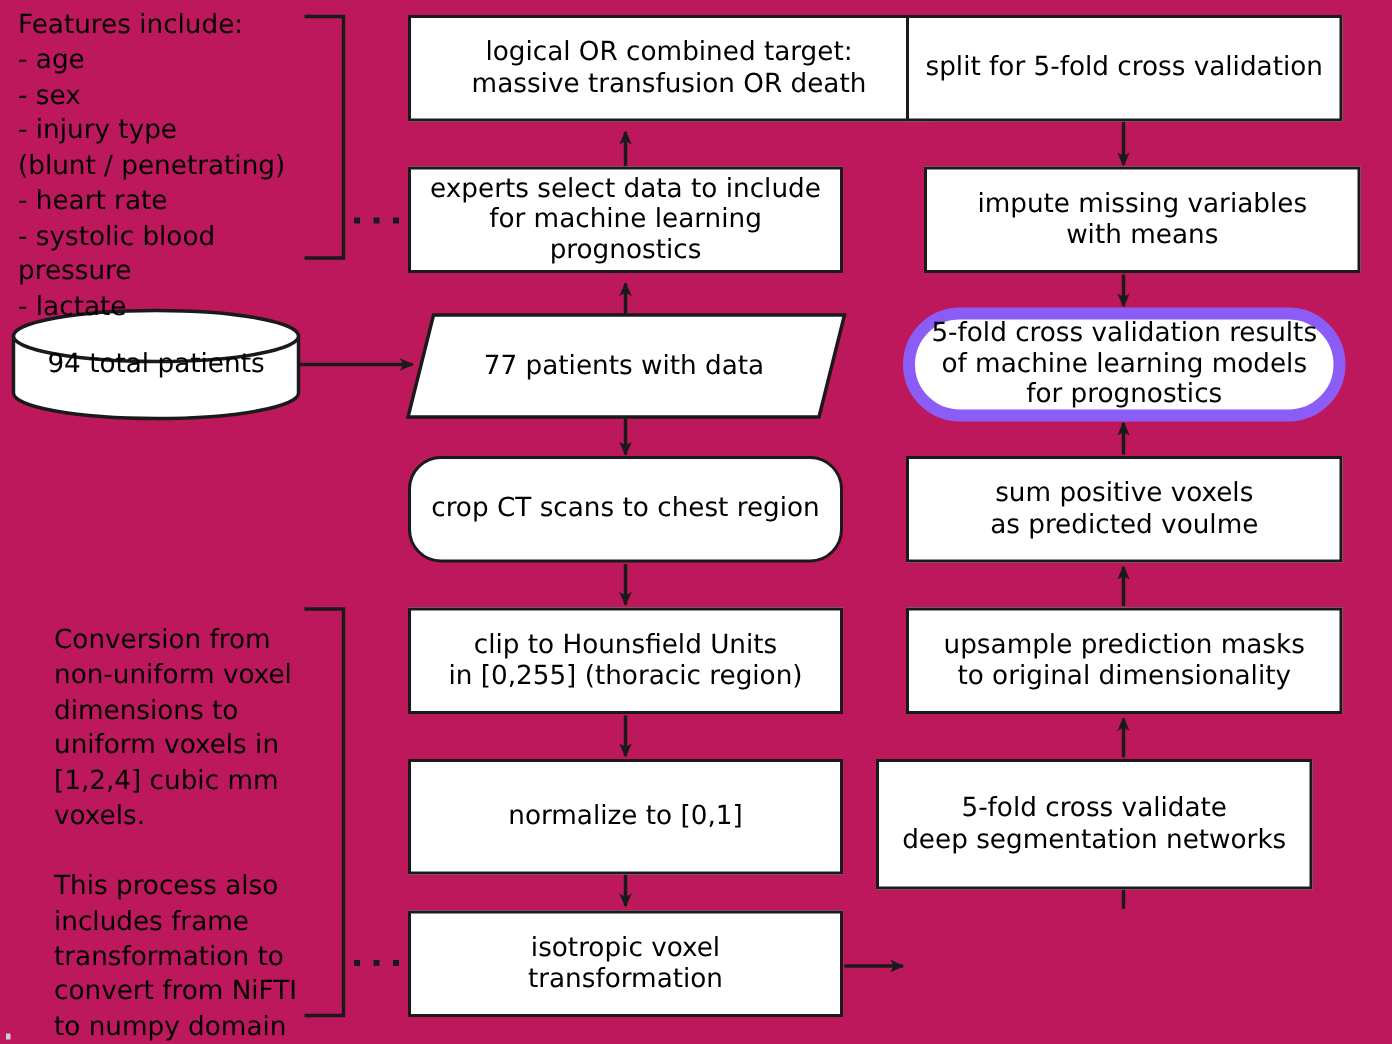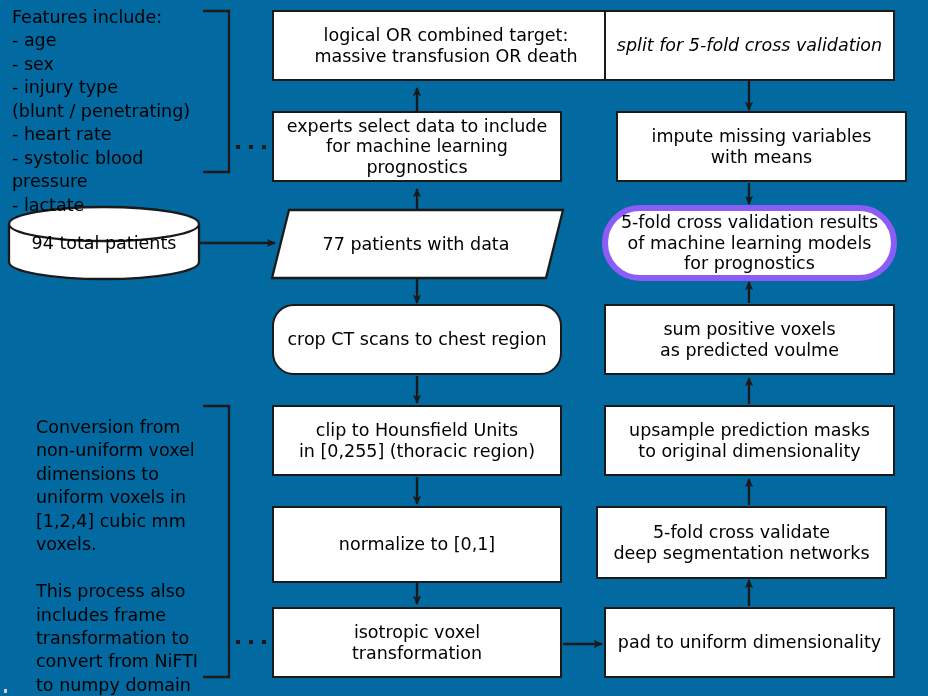--- a/index.html
+++ b/index.html
@@ -9,21 +9,21 @@
     background: #ffffff;
   }
   body {
     font-family: "DejaVu Sans", sans-serif;
     color: #000000;
   }
   #canvas {
     position: relative;
     width: 928px;
     height: 696px;
-    background: #0369a1;
+    background: #be185d;
     overflow: hidden;
   }
   #svg-layer {
     position: absolute;
     left: 0;
     top: 0;
     width: 928px;
     height: 696px;
     pointer-events: none;
   }
@@ -35,21 +35,21 @@
     justify-content: center;
     text-align: center;
     line-height: 1.18;
     font-size: 17.5px;
     background: #ffffff;
   }
   .node.rect {
     border: 2px solid #1a1a1a;
   }
   .node.rounded {
-    border: 6px solid #8b5cf6;
+    border: 8px solid #8b5cf6;
     border-radius: 38px;
   }
   .node .txt {
     white-space: pre-line;
     padding: 0 6px;
   }
   .para-label {
     position: absolute;
     display: flex;
     align-items: center;
@@ -220,21 +220,21 @@
 
   <div class="node rect" style="left:272px; top:506px; width:290px; height:77px;">
     <span class="txt">normalize to [0,1]</span>
   </div>
 
   <div class="node rect" style="left:272px; top:607px; width:290px; height:71px;">
     <span class="txt">isotropic voxel
 transformation</span>
   </div>
 
-  <div class="node rect" style="left:604px; top:10px; width:291px; height:71px;font-style:italic;">
+  <div class="node rect" style="left:604px; top:10px; width:291px; height:71px;">
     <span class="txt">split for 5-fold cross validation</span>
   </div>
 
   <div class="node rect" style="left:604px; top:111px; width:291px; height:71px;margin-left:12px;">
     <span class="txt">impute missing variables
 with means</span>
   </div>
 
   <div class="node rounded" style="left:602px; top:205px; width:295px; height:76px;">
     <span class="txt">5-fold cross validation results
@@ -245,24 +245,21 @@
   <div class="node rect" style="left:604px; top:405px; width:291px; height:71px;">
     <span class="txt">upsample prediction masks
 to original dimensionality</span>
   </div>
 
   <div class="node rect" style="left:604px; top:304px; width:291px; height:71px;">
     <span class="txt">sum positive voxels
 as predicted voulme</span>
   </div>
 
-  <div class="node rect" style="left:596px; top:506px; width:291px; height:73px;">
+  <div class="node rect" style="left:584px; top:506px; width:291px; height:87px;">
     <span class="txt">5-fold cross validate
 deep segmentation networks</span>
   </div>
 
-  <div class="node rect" style="left:604px; top:607px; width:291px; height:71px;">
-    <span class="txt">pad to uniform dimensionality</span>
-  </div>
 
   <div class="edge-artifact"></div>
 
 </div>
 
 </body></html>

